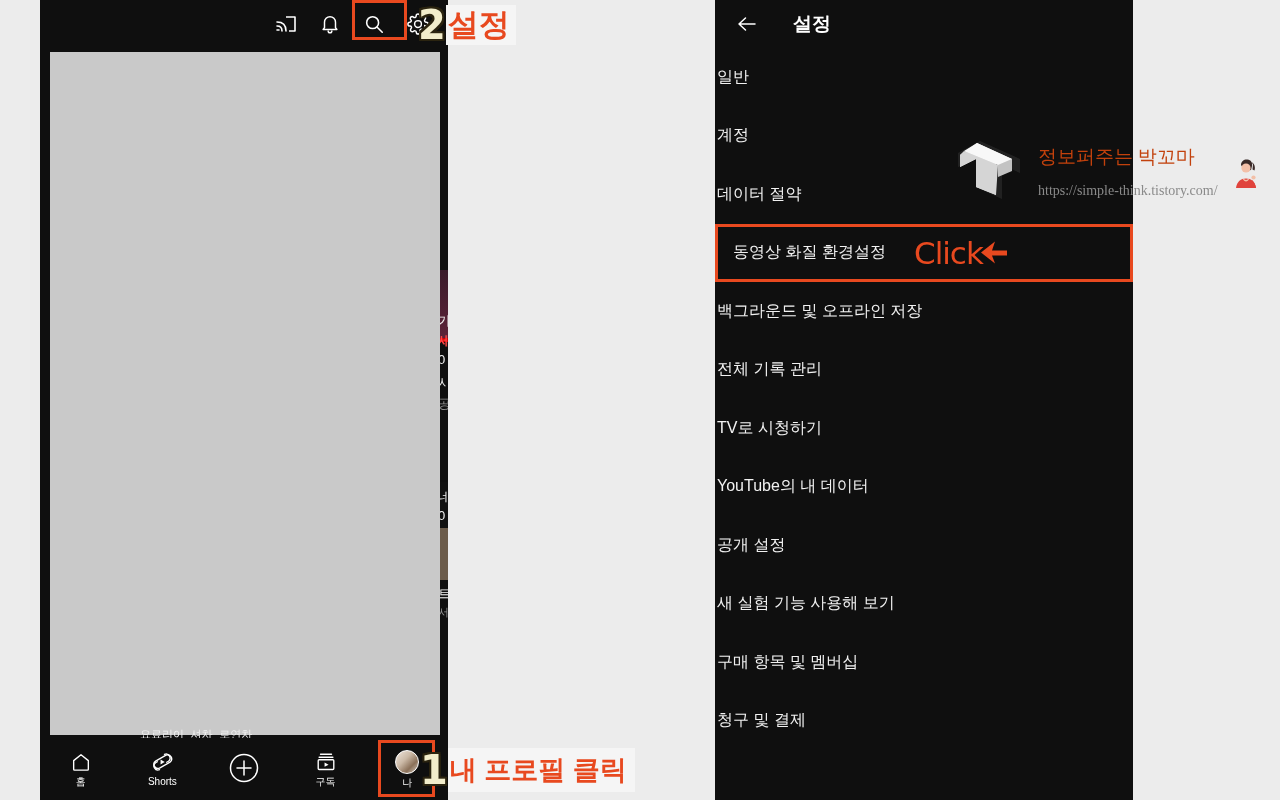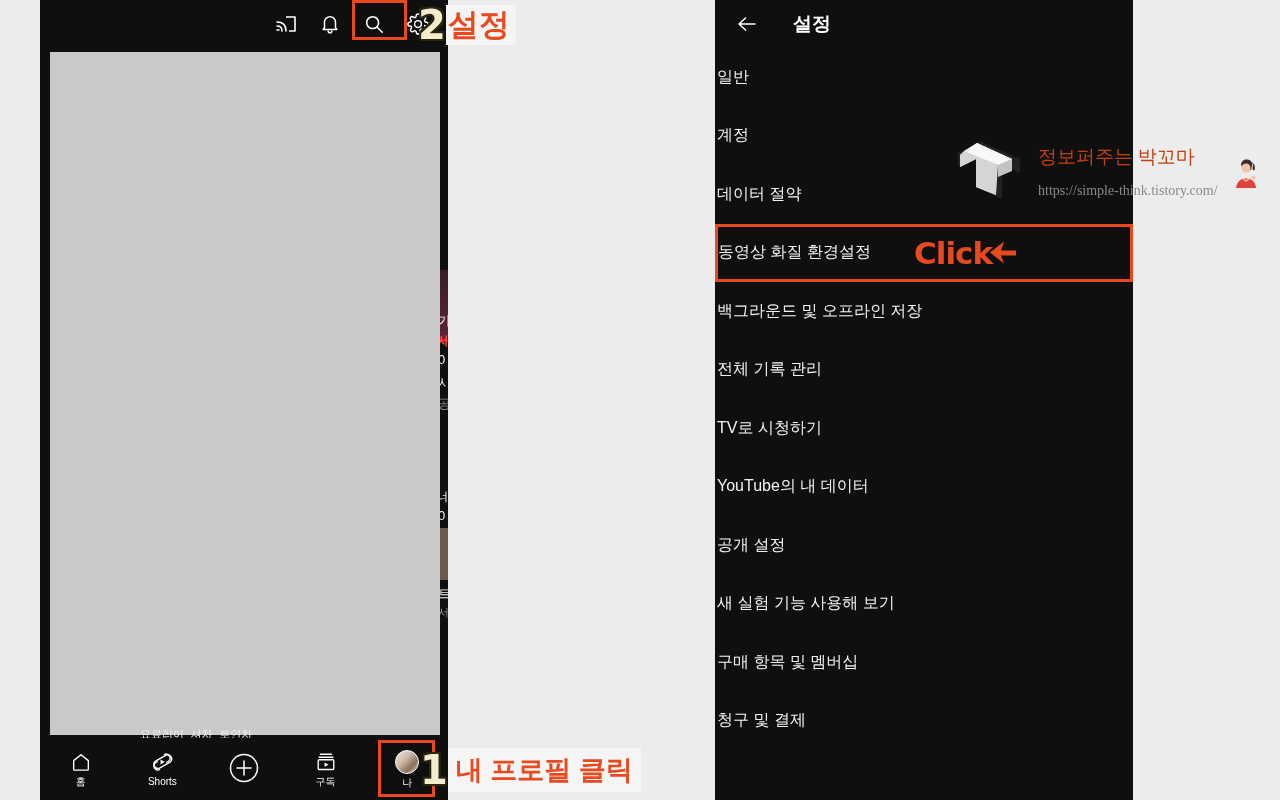--- a/index.html
+++ b/index.html
@@ -165,21 +165,21 @@
     left: 420px; top: 748px;
     display: flex; align-items: center;
     height: 44px;
   }
   #anno-1-label {
     background: #f5f5f5;
     color: #e8491f;
     font-size: 27px;
     font-weight: bold;
     line-height: 44px;
-    padding: 0 8px 0 8px;
+    padding: 0 8px 0 2px;
     font-family: "Liberation Sans", sans-serif;
     white-space: nowrap;
   }
 
   
   #settings-panel {
     position: absolute;
     left: 715px; top: 0;
     width: 418px; height: 800px;
     background: #0f0f0f;
@@ -212,34 +212,34 @@
     padding-left: 2px;
     box-sizing: border-box;
     color: #f1f1f1;
     font-size: 16px;
     font-family: "Liberation Sans", sans-serif;
     position: relative;
   }
   .setting-row.highlighted {
     border: 3px solid #e8491f;
     box-sizing: border-box;
-    padding-left: 0;
+    padding-left: 15px;
   }
   .setting-label { color: #f1f1f1; }
 
   #click-anno {
     position: absolute;
     left: 196px; top: 50%;
     transform: translateY(-50%);
     display: flex; align-items: center;
   }
   #click-text {
     color: #e8491f;
     font-family: "DejaVu Sans", sans-serif;
-    font-weight: bold;
+    font-weight: normal;
     font-size: 31px;
     letter-spacing: -1px;
     line-height: 31px;
   }
   #click-arrow {
     margin-left: -4px;
     display: flex; align-items: center;
   }
 
   

